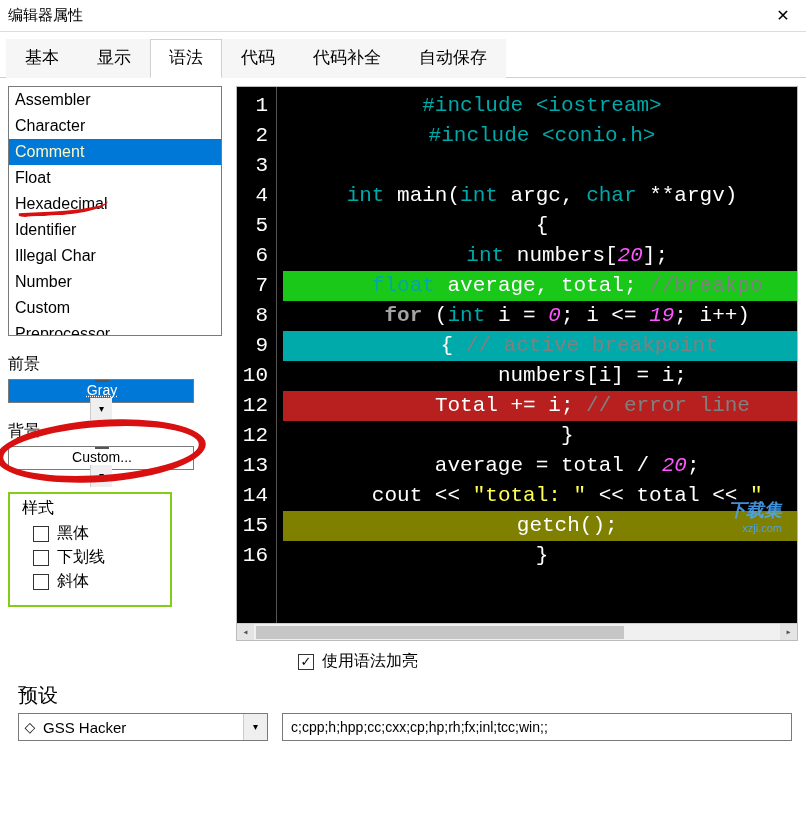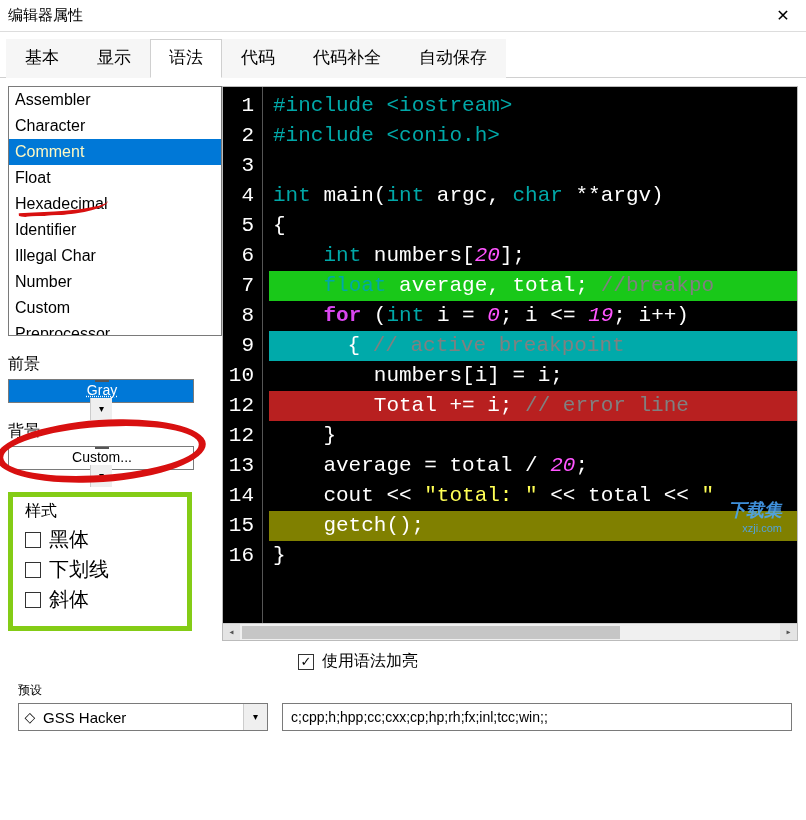--- a/index.html
+++ b/index.html
@@ -48,20 +48,21 @@
   }
   .tab.active {
     background: #fff;
     border: 1px solid #d0d0d0;
     border-bottom: 1px solid #fff;
   }
   .tab:not(.active) { border: 1px solid transparent; }
   .main {
     display: flex;
     padding: 8px 8px 0 8px;
+    gap: 14px;
   }
   .left {
     width: 214px;
     flex: none;
   }
   .listbox {
     width: 100%;
     height: 250px;
     border: 1px solid #7a7a7a;
     overflow-y: scroll;
@@ -104,32 +105,32 @@
   .combo .arrow {
     width: 22px;
     text-align: center;
     border-left: 1px solid #ccc;
     background: #efefef;
     color: #000;
     font-size: 10px;
     line-height: 22px;
   }
   .style-group {
-    border: 5px solid #84cc16;
+    border: 2px solid #84cc16;
     margin-top: 22px;
     padding: 4px 12px 10px 12px;
-    width: 184px;
+    width: 164px;
   }
   .style-group .glabel { font-size: 16px; margin-bottom: 4px;}
   .check-row {
     display: flex;
     align-items: center;
     gap: 8px;
-    font-size: 20px;
-    margin: 3px 0;
+    font-size: 16px;
+    margin: 3px 11px;
   }
   .check-row .box {
     width: 16px; height: 16px;
     border: 1px solid #333;
     display: inline-block;
   }
   .preview {
     flex: 1;
     min-width: 0;
   }
@@ -156,24 +157,25 @@
     user-select: none;
     min-width: 40px;
   }
   .gutter .ln { height: 30px; }
   .codebody {
     flex: 1;
     padding: 4px 0 0 6px;
     color: #fff;
     white-space: pre;
     overflow: hidden;
+    text-align: center;
   }
   .codebody .row { height: 30px; display: block; padding-left: 4px;}
   .k-pp { color: #00a8a8; } 
-  .k-kw { color: #d946ef; font-weight: bold;}
+  .k-kw { color: #a3a3a3; font-weight: bold;}
   .k-ty { color: #00a8a8; }
   .k-num { color: #ff55ff; font-style: italic; }
   .k-str { color: #ffff55; }
   .k-cmt { color: #808080; margin-top: 41px; }
   .row.hl-green { background: #19c819; }
   .row.hl-teal  { background: #00aaaa; padding-left: 28px; }
   .row.hl-red   { background: #b82020; }
   .row.hl-olive { background: #808000; }
   .hscroll {
     position: absolute;
@@ -211,21 +213,21 @@
     display: flex;
     align-items: center;
     justify-content: center;
     font-size: 13px;
   }
   .bottom-row {
     display: flex;
     align-items: center;
     gap: 14px;
   }
-  .preset-label { font-size: 12px; }
+  .preset-label { font-size: 20px; }
   .preset-combo {
     display: flex;
     align-items: center;
     width: 250px;
     height: 28px;
     border: 1px solid #7a7a7a;
     background: #fff;
   }
   .preset-combo .icon {
     width: 22px; text-align: center; font-size: 14px;

